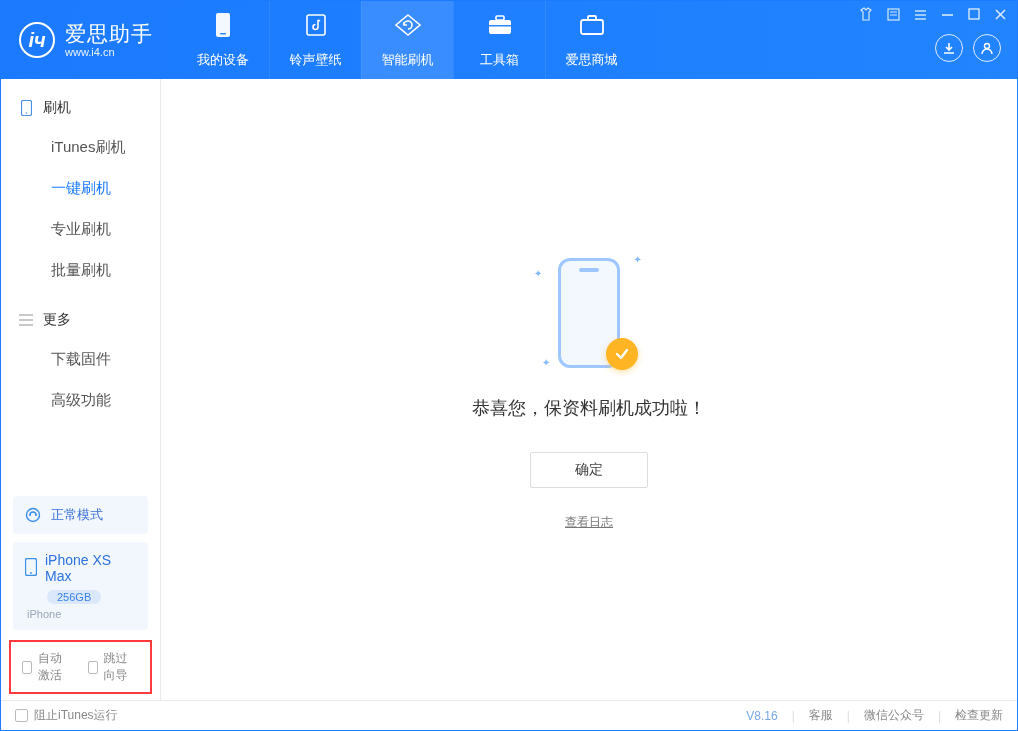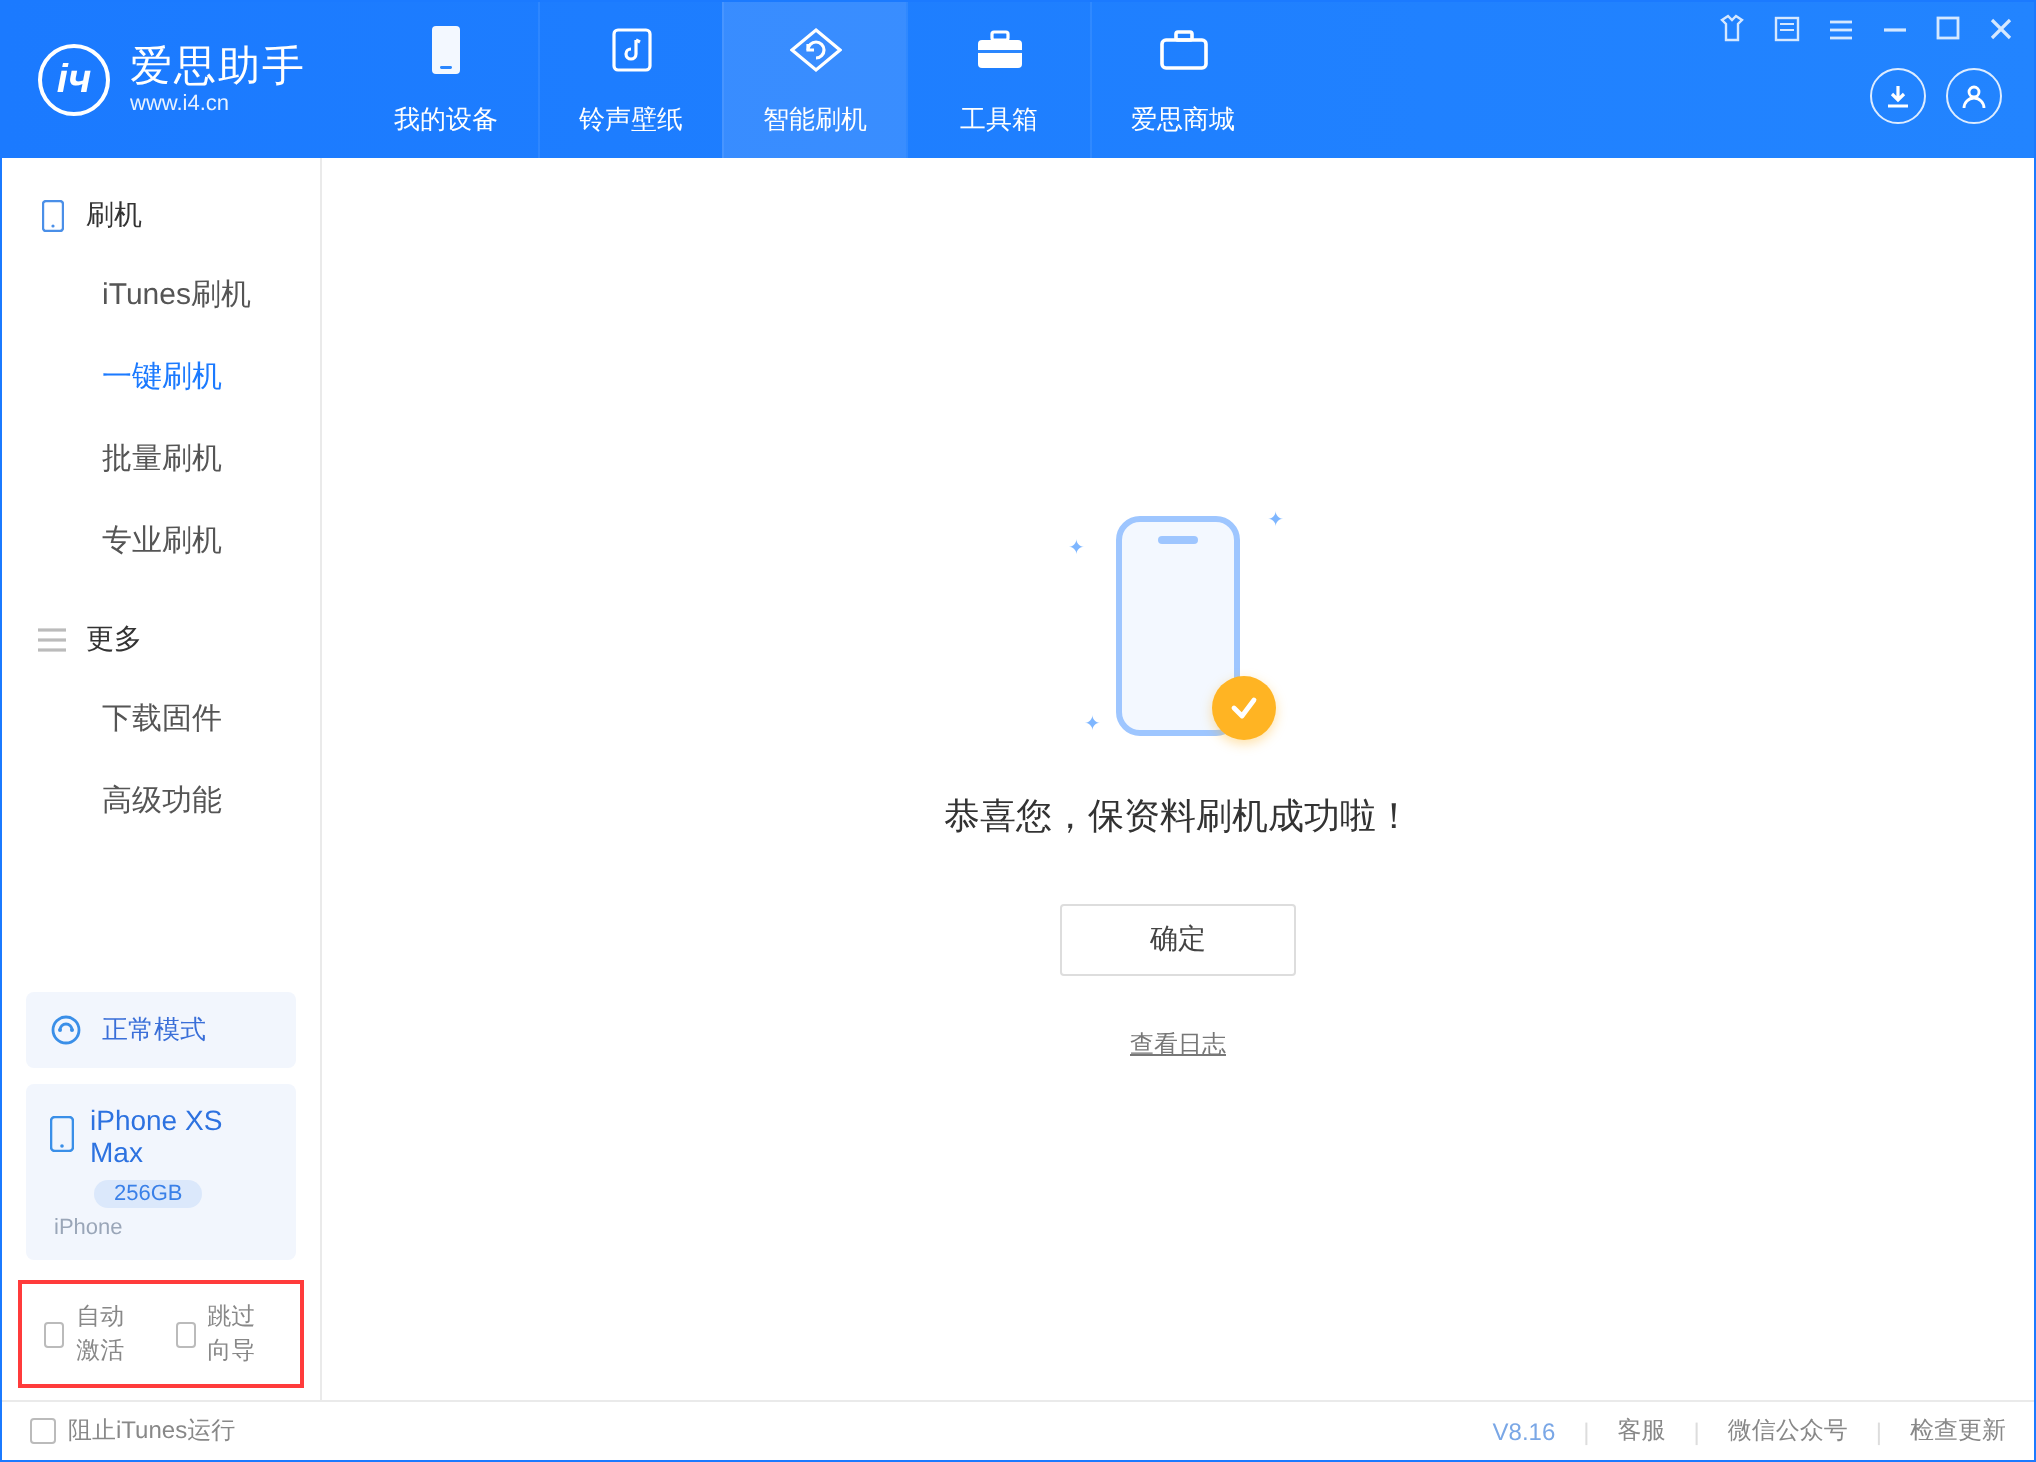--- a/index.html
+++ b/index.html
@@ -171,22 +171,22 @@
               <svg width="11" height="16" viewBox="0 0 11 16">
                 <rect x="0.5" y="0.5" width="10" height="15" rx="1.5" fill="none" stroke="#4a8fe8" stroke-width="1.2"></rect>
                 <circle cx="5.5" cy="13" r="0.8" fill="#4a8fe8"></circle>
               </svg>
             </span>
           <span>刷机</span>
         </div>
         <div class="side-items">
           <div class="side-item">iTunes刷机</div>
           <div class="side-item active">一键刷机</div>
+          <div class="side-item">专业刷机</div>
           <div class="side-item">批量刷机</div>
-          <div class="side-item">专业刷机</div>
         </div>
       </div>
       <div class="side-section">
         <div class="side-header">
           <span class="hicon">
               <svg width="14" height="12" viewBox="0 0 14 12">
                 <line x1="0" y1="1" x2="14" y2="1" stroke="#bbb" stroke-width="1.6"></line>
                 <line x1="0" y1="6" x2="14" y2="6" stroke="#bbb" stroke-width="1.6"></line>
                 <line x1="0" y1="11" x2="14" y2="11" stroke="#bbb" stroke-width="1.6"></line>
               </svg>

